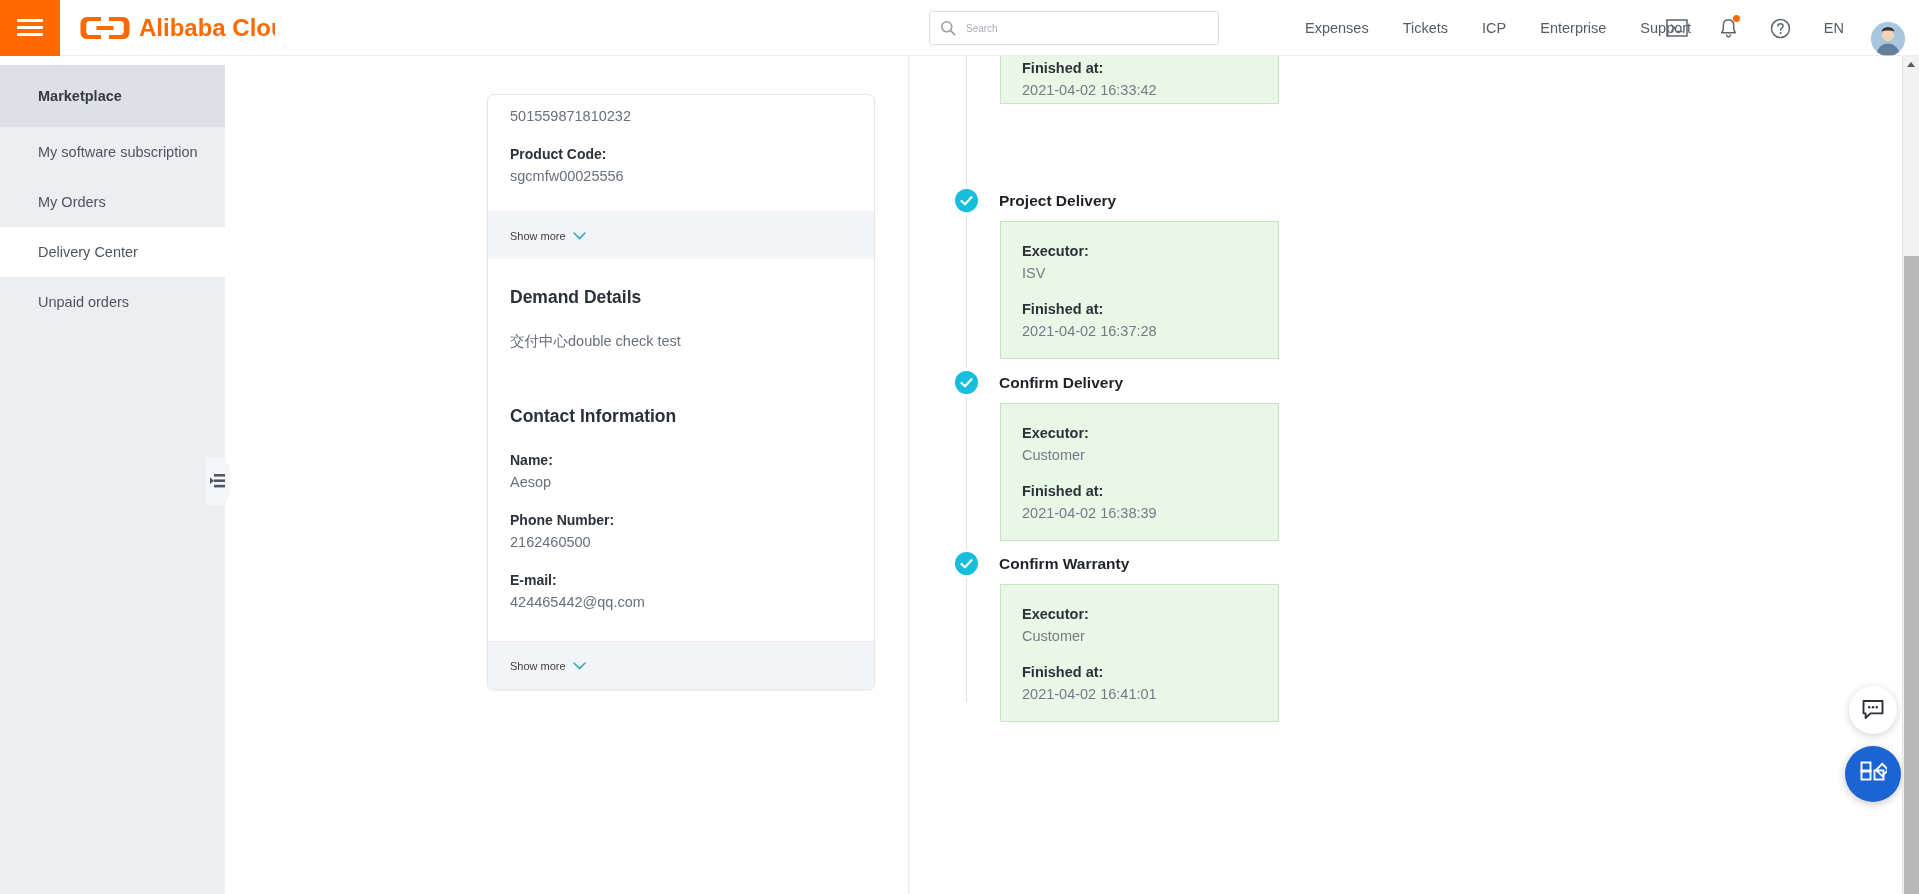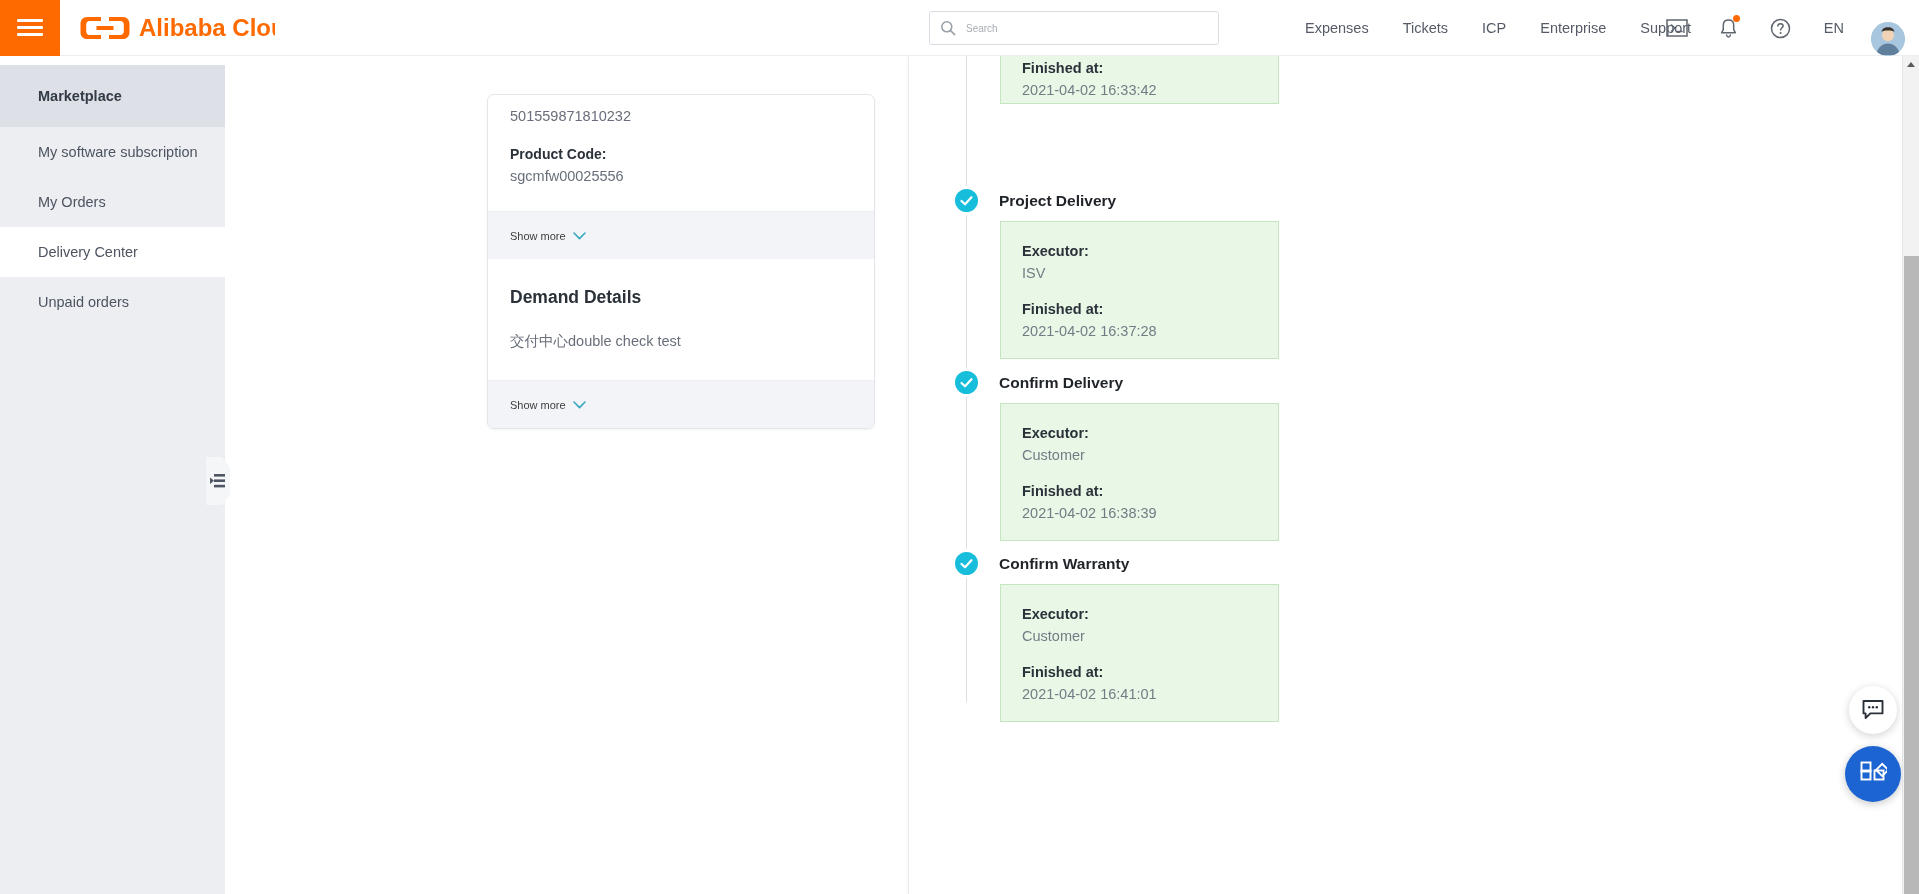--- a/index.html
+++ b/index.html
@@ -397,20 +397,38 @@
       <svg width="13" height="8" viewBox="0 0 13 8">
         <polyline points="1,1 6.5,6.6 12,1" fill="none" stroke="#3aa8c1" stroke-width="1.6" stroke-linecap="round" stroke-linejoin="round"></polyline>
       </svg>
     </div>
 
     <div class="dc-body-mid">
       <div class="dc-head">Demand Details</div>
       <div class="dc-value">交付中心double check test</div>
     </div>
 
+    <div class="dc-body-bot">
+      <div class="dc-head">Contact Information</div>
+
+      <div class="dc-pair">
+        <div class="dc-label">Name:</div>
+        <div class="dc-value">Aesop</div>
+      </div>
+
+      <div class="dc-pair">
+        <div class="dc-label">Phone Number:</div>
+        <div class="dc-value">2162460500</div>
+      </div>
+
+      <div class="dc-pair">
+        <div class="dc-label">E-mail:</div>
+        <div class="dc-value">424465442@qq.com</div>
+      </div>
+    </div>
 
     <div class="show-more-bar">
       <span>Show more</span>
       <svg width="13" height="8" viewBox="0 0 13 8">
         <polyline points="1,1 6.5,6.6 12,1" fill="none" stroke="#3aa8c1" stroke-width="1.6" stroke-linecap="round" stroke-linejoin="round"></polyline>
       </svg>
     </div>
   </div>
 
   <div class="main-card">

